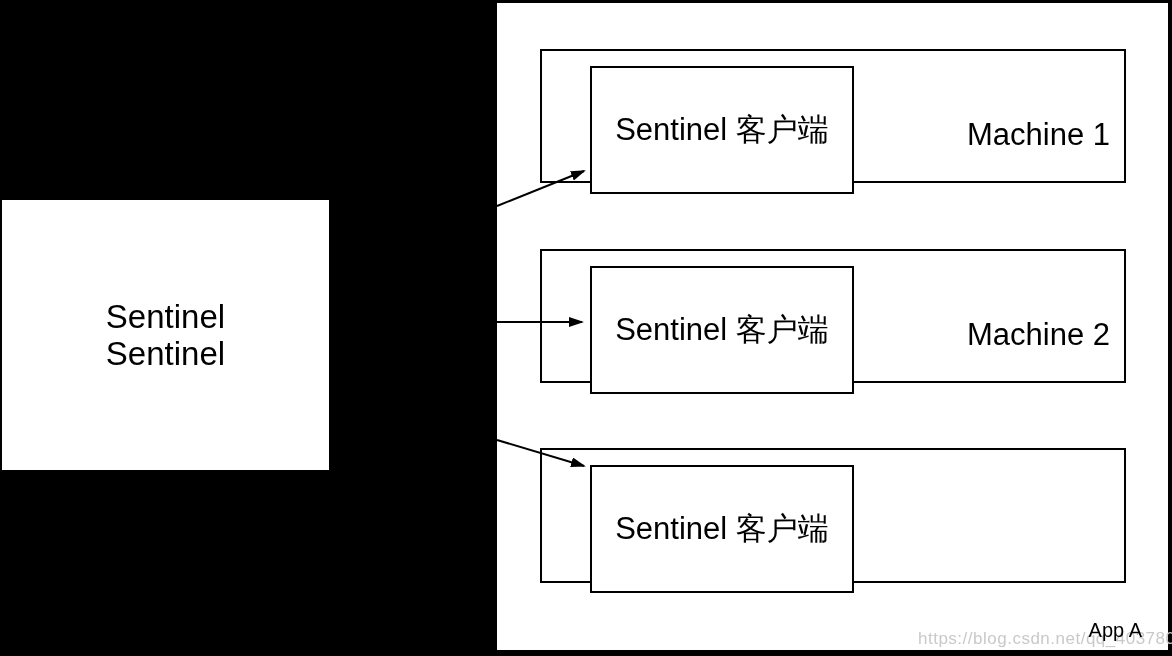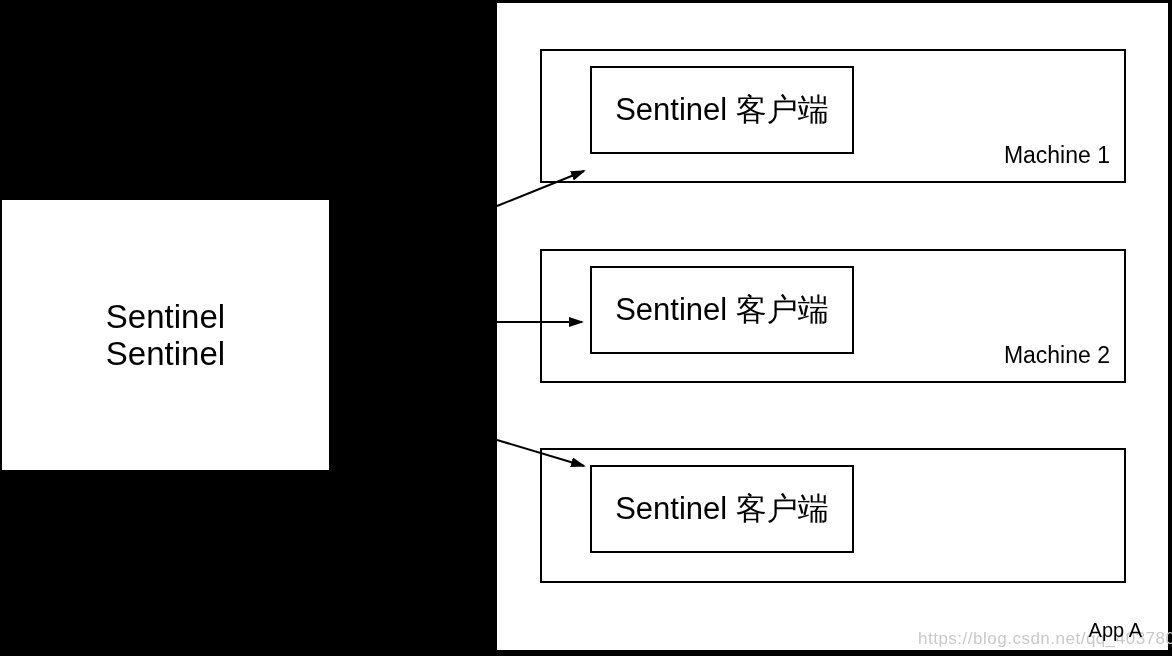--- a/index.html
+++ b/index.html
@@ -59,36 +59,36 @@
   }
   .machine-1 { top: 49px; }
   .machine-2 { top: 249px; }
   .machine-3 { top: 448px; height: 135px; }
 
   .client-node {
     position: absolute;
     left: 48px;
     top: 15px;
     width: 264px;
-    height: 88px;
+    height: 128px;
     background: var(--surface);
     border: 2px solid var(--line);
     display: flex;
     align-items: center;
     justify-content: center;
     font-size: 31px;
     color: var(--text);
     white-space: nowrap;
   }
 
   .machine-label {
     position: absolute;
     right: 14px;
-    bottom: 12px;
-    font-size: 23px;
+    bottom: 28px;
+    font-size: 31px;
     color: var(--text);
     white-space: nowrap;
   }
 
   .app-label {
     position: absolute;
     right: 26px;
     bottom: 8px;
     font-size: 20px;
     color: var(--text);

